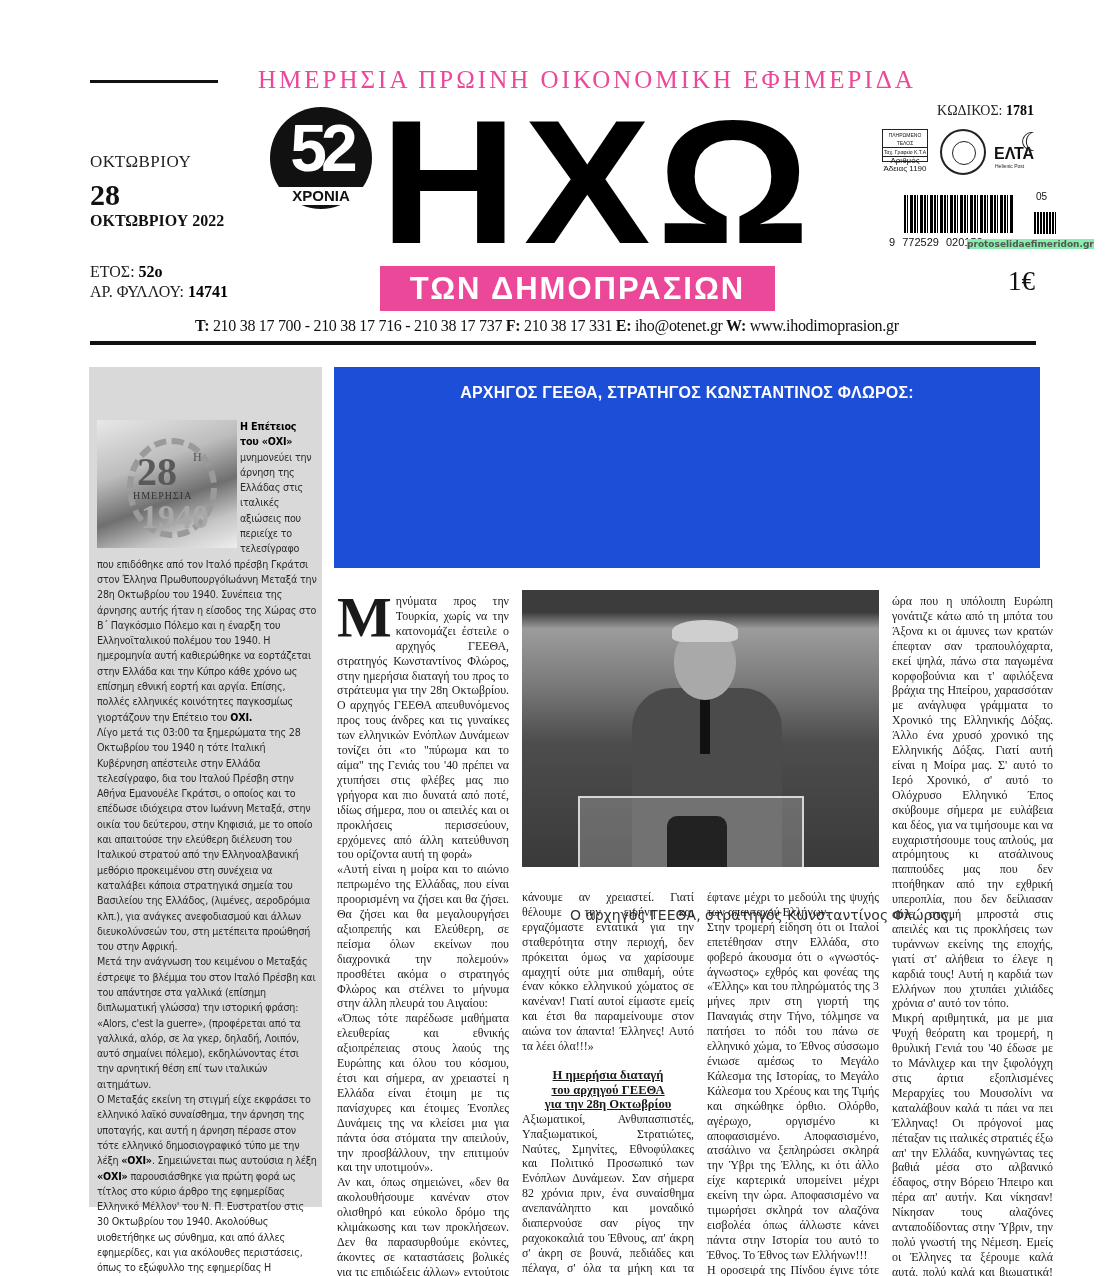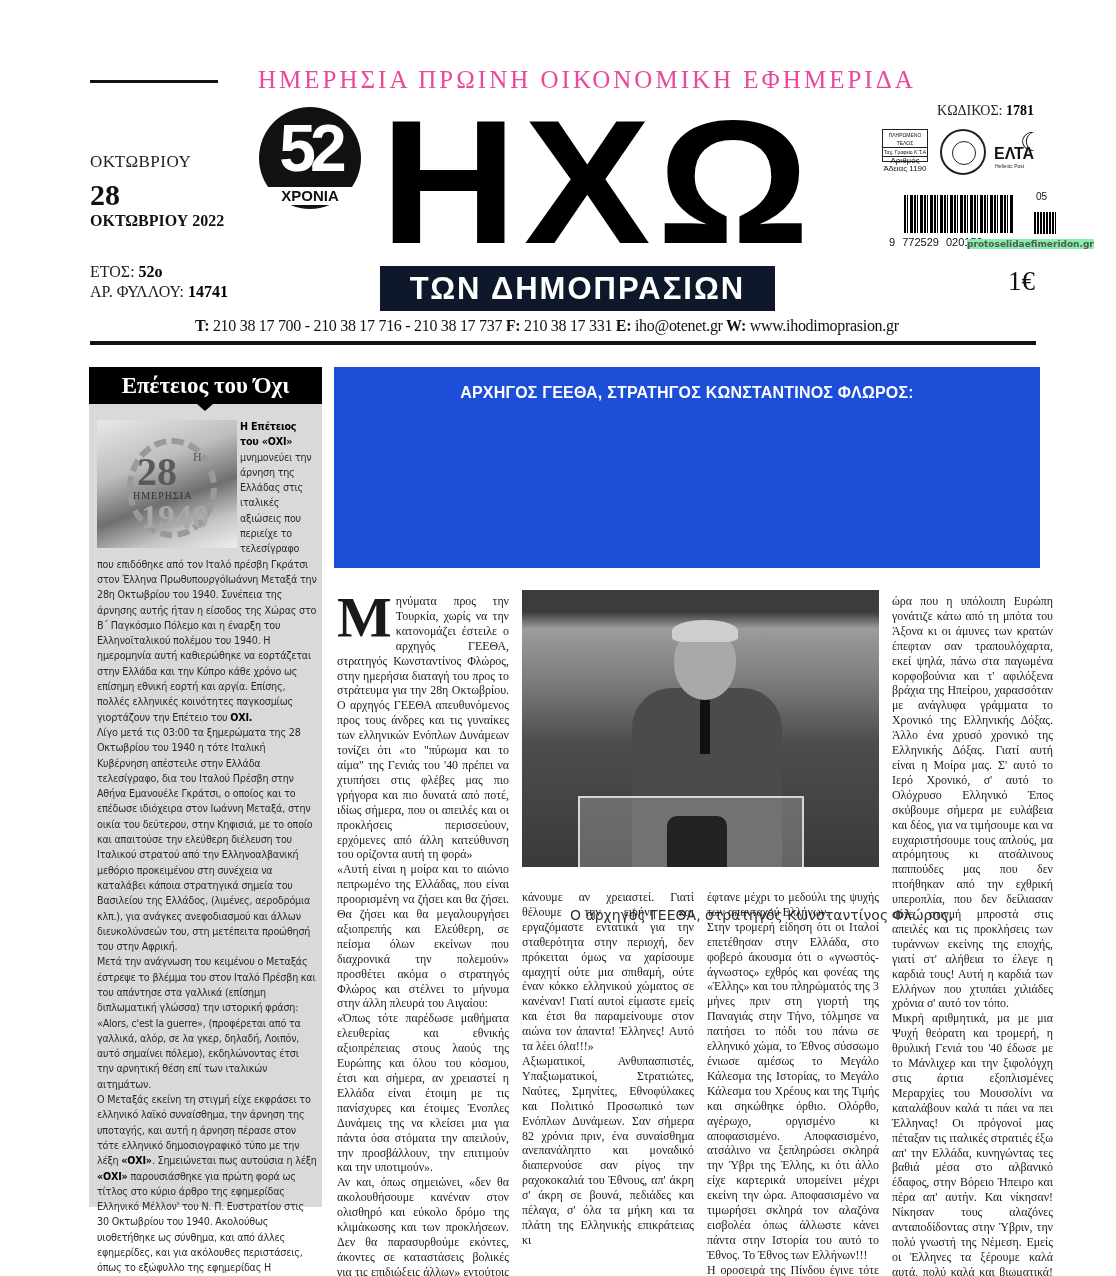--- a/index.html
+++ b/index.html
@@ -10,27 +10,27 @@
   .top-rule-left { position: absolute; left: 90px; top: 80px; width: 128px; height: 3px; background: #111; }
   .top-tagline { position: absolute; left: 258px; top: 66px; font-family: "Liberation Serif", serif; font-size: 25px; letter-spacing: 3px; color: #ec4899; white-space: nowrap; }
 
   .left-meta { position: absolute; left: 90px; top: 152px; }
   .day { font-size: 17px; letter-spacing: 0.5px; color: #222; }
   .date-num { font-size: 30px; font-weight: bold; margin-top: 8px; line-height: 30px; }
   .date-month { font-size: 16px; font-weight: bold; margin-top: 2px; }
   .issue-meta { position: absolute; left: 90px; top: 262px; font-size: 16px; line-height: 20px; color: #222; }
   .issue-meta b { color: #000; }
 
-  .logo-52 { position: absolute; left: 259px; top: 107px; width: 102px; height: 102px; }
+  .logo-52 { position: absolute; left: 270px; top: 107px; width: 102px; height: 102px; }
   .logo-52 .circle { position: absolute; left: 0; top: 0; width: 102px; height: 102px; border-radius: 50%; background: #111; }
   .logo-52 .num { position: absolute; left: 0; top: 8px; width: 102px; text-align: center; font-family: "Liberation Sans", sans-serif; font-weight: bold; font-size: 66px; color: #fff; letter-spacing: -6px; line-height: 66px; }
   .logo-52 .xronia { position: absolute; left: 0; top: 80px; width: 102px; text-align: center; font-family: "Liberation Sans", sans-serif; font-weight: bold; font-size: 15px; color: #111; background: #fff; line-height: 18px; }
 
   .logo-main { position: absolute; left: 380px; top: 108px; width: 400px; height: 148px; font-family: "Liberation Sans", "DejaVu Sans", sans-serif; font-weight: bold; font-size: 176px; line-height: 148px; letter-spacing: 6px; color: #000; transform: scaleX(1.08); transform-origin: left; }
-  .logo-sub { position: absolute; left: 380px; top: 266px; width: 395px; height: 45px; background: #0f172a; color: #fff; font-family: "Liberation Sans", sans-serif; font-weight: bold; font-size: 31px; line-height: 45px; text-align: center; letter-spacing: 2px; }
+  .logo-sub { position: absolute; left: 380px; top: 266px; width: 395px; height: 45px; background: #ec4899; color: #fff; font-family: "Liberation Sans", sans-serif; font-weight: bold; font-size: 31px; line-height: 45px; text-align: center; letter-spacing: 2px; }
 
   .code { position: absolute; right: 82px; top: 103px; font-size: 14px; color: #222; }
   .code b { color: #000; }
   .stamps { position: absolute; left: 882px; top: 127px; width: 160px; height: 52px; }
   .stamp-box { position: absolute; left: 0; top: 2px; width: 46px; height: 33px; border: 1px solid #222; font-family: "Liberation Sans", sans-serif; font-size: 5px; line-height: 8px; text-align: center; padding-top: 1px; }
   .stamp-box div { border-bottom: 1px solid #222; }
   .stamp-box div:last-child { border-bottom: none; font-size: 8px; }
   .stamp-circle { position: absolute; left: 58px; top: 2px; width: 46px; height: 46px; border-radius: 50%; border: 2px solid #222; }
   .stamp-circle::after { content: ""; position: absolute; left: 10px; top: 10px; width: 22px; height: 22px; border-radius: 50%; border: 1px solid #222; }
   .elta { position: absolute; left: 112px; top: 18px; font-family: "Liberation Sans", sans-serif; font-weight: bold; font-size: 16px; color: #111; }
@@ -143,21 +143,20 @@
   <span>F:</span>
   <span class="v">210 38 17 331</span>
   <span>E:</span>
   <span class="v">iho@otenet.gr</span>
   <span>W:</span>
   <span class="v">www.ihodimoprasion.gr</span>
 </div>
 <div class="contact-rule"></div>
 
 <div class="sidebar">
-  <div class="sidebar-head">Επέτειος του Όχι</div>
   <div class="sidebar-img">
     <div class="wreath"></div>
     <div class="n28">28</div>
     <div class="sup">Η</div>
     <div class="okt">ΗΜΕΡΗΣΙΑ</div>
     <div class="yr">1940</div>
   </div>
   <div class="sidebar-body">
     <div class="float-spacer"></div>
     <p><b>Η Επέτειος του «ΟΧΙ»</b><span> μνημονεύει την άρνηση της Ελλάδας στις ιταλικές αξιώσεις που περιείχε το τελεσίγραφο που επιδόθηκε από τον Ιταλό πρέσβη Γκράτσι στον Έλληνα ΠρωθυπουργόΙωάννη Μεταξά την 28η Οκτωβρίου του 1940. Συνέπεια της άρνησης αυτής ήταν η είσοδος της Χώρας στο Β΄ Παγκόσμιο Πόλεμο και η έναρξη του Ελληνοϊταλικού πολέμου του 1940. Η ημερομηνία αυτή καθιερώθηκε να εορτάζεται στην Ελλάδα και την Κύπρο κάθε χρόνο ως επίσημη εθνική εορτή και αργία. Επίσης, πολλές ελληνικές κοινότητες παγκοσμίως γιορτάζουν την Επέτειο του </span><b>ΟΧΙ.</b></p>
@@ -183,20 +182,25 @@
 
 <div class="col col1">
   <p><span class="dropcap">Μ</span><span>ηνύματα προς την Τουρκία, χωρίς να την κατονομάζει έστειλε ο αρχηγός ΓΕΕΘΑ, στρατηγός Κωνσταντίνος Φλώρος, στην ημερήσια διαταγή του προς το στράτευμα για την 28η Οκτωβρίου. Ο αρχηγός ΓΕΕΘΑ απευθυνόμενος προς τους άνδρες και τις γυναίκες των ελληνικών Ενόπλων Δυνάμεων τονίζει ότι «το "πύρωμα και το αίμα" της Γενιάς του '40 πρέπει να χτυπήσει στις φλέβες μας πιο γρήγορα και πιο δυνατά από ποτέ, ιδίως σήμερα, που οι απειλές και οι προκλήσεις περισσεύουν, ερχόμενες από άλλη κατεύθυνση του ορίζοντα αυτή τη φορά»</span></p>
   <p>«Αυτή είναι η μοίρα και το αιώνιο πεπρωμένο της Ελλάδας, που είναι προορισμένη να ζήσει και θα ζήσει. Θα ζήσει και θα μεγαλουργήσει αξιοπρεπής και Ελεύθερη, σε πείσμα όλων εκείνων που διαχρονικά την πολεμούν» προσθέτει ακόμα ο στρατηγός Φλώρος και στέλνει το μήνυμα στην άλλη πλευρά του Αιγαίου:</p>
   <p>«Όπως τότε παρέδωσε μαθήματα ελευθερίας και εθνικής αξιοπρέπειας στους λαούς της Ευρώπης και όλου του κόσμου, έτσι και σήμερα, αν χρειαστεί η Ελλάδα είναι έτοιμη με τις πανίσχυρες και έτοιμες Ένοπλες Δυνάμεις της να κλείσει μια για πάντα όσα στόματα την απειλούν, την προσβάλλουν, την επιτιμούν και την υποτιμούν».</p>
   <p>Αν και, όπως σημειώνει, «δεν θα ακολουθήσουμε κανέναν στον ολισθηρό και εύκολο δρόμο της κλιμάκωσης και των προκλήσεων. Δεν θα παρασυρθούμε εκόντες, άκοντες σε καταστάσεις βολικές για τις επιδιώξεις άλλων» εντούτοις ο αρχηγός ΓΕΕΘΑ υπογραμμίζει ότι «είμαστε εδώ ακοίμητοι φρουροί των δικαίων εθνικών συμφερόντων μας γεμάτοι αυτοπεποίθηση και γνώση. Αυτοπεποίθηση γιατί ξέρουμε ότι μπορούμε και γνώση γιατί ξέρουμε πώς να το</p>
 </div>
 
 <div class="col col2">
   <p>κάνουμε αν χρειαστεί. Γιατί θέλουμε την ειρήνη και εργαζόμαστε εντατικά για την σταθερότητα στην περιοχή, δεν πρόκειται όμως να χαρίσουμε αμαχητί ούτε μια σπιθαμή, ούτε έναν κόκκο ελληνικού χώματος σε κανέναν! Γιατί αυτοί είμαστε εμείς και έτσι θα παραμείνουμε στον αιώνα τον άπαντα! Έλληνες! Αυτό τα λέει όλα!!!»</p>
+  <p class="subhead">
+    <span>Η ημερήσια διαταγή</span><br>
+    <span>του αρχηγού ΓΕΕΘΑ</span><br>
+    <span>για την 28η Οκτωβρίου</span>
+  </p>
   <p>Αξιωματικοί, Ανθυπασπιστές, Υπαξιωματικοί, Στρατιώτες, Ναύτες, Σμηνίτες, Εθνοφύλακες και Πολιτικό Προσωπικό των Ενόπλων Δυνάμεων. Σαν σήμερα 82 χρόνια πριν, ένα συναίσθημα ανεπανάληπτο και μοναδικό διαπερνούσε σαν ρίγος την ραχοκοκαλιά του Έθνους, απ' άκρη σ' άκρη σε βουνά, πεδιάδες και πέλαγα, σ' όλα τα μήκη και τα πλάτη της Ελληνικής επικράτειας κι</p>
 </div>
 
 <div class="col col3">
   <p>έφτανε μέχρι το μεδούλι της ψυχής των απανταχού Ελλήνων.</p>
   <p>Στην τρομερή είδηση ότι οι Ιταλοί επετέθησαν στην Ελλάδα, στο φοβερό άκουσμα ότι ο «γνωστός-άγνωστος» εχθρός και φονέας της «Έλλης» και του πληρώματός της 3 μήνες πριν στη γιορτή της Παναγιάς στην Τήνο, τόλμησε να πατήσει το πόδι του πάνω σε ελληνικό χώμα, το Έθνος σύσσωμο ένιωσε αμέσως το Μεγάλο Κάλεσμα της Ιστορίας, το Μεγάλο Κάλεσμα του Χρέους και της Τιμής και σηκώθηκε όρθιο. Ολόρθο, αγέρωχο, οργισμένο κι αποφασισμένο. Αποφασισμένο, ατσάλινο να ξεπληρώσει σκληρά την Ύβρι της Έλλης, κι ότι άλλο είχε καρτερικά υπομείνει μέχρι εκείνη την ώρα. Αποφασισμένο να τιμωρήσει σκληρά τον αλαζόνα εισβολέα όπως άλλωστε κάνει πάντα στην Ιστορία του αυτό το Έθνος. Το Έθνος των Ελλήνων!!!</p>
   <p>Η οροσειρά της Πίνδου έγινε τότε το ατσάλινο στήθος του Έθνους. Την</p>
 </div>
 
 <div class="col col4">

